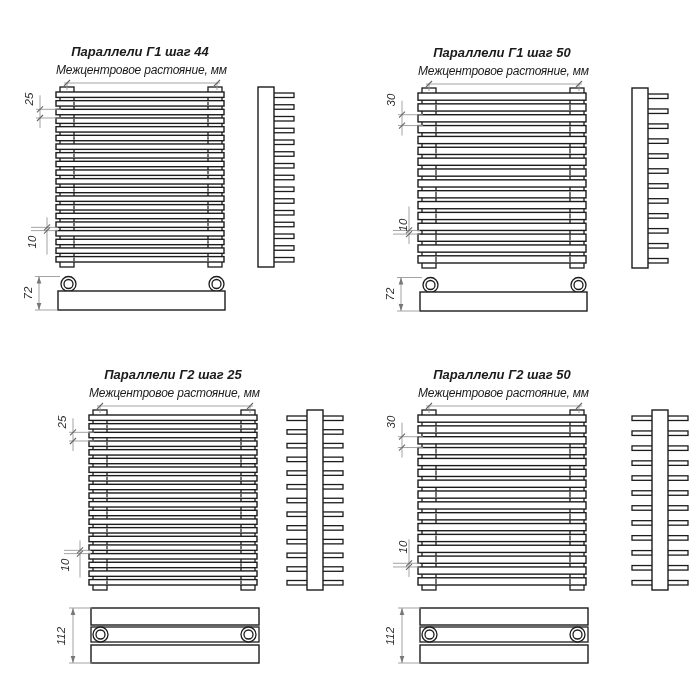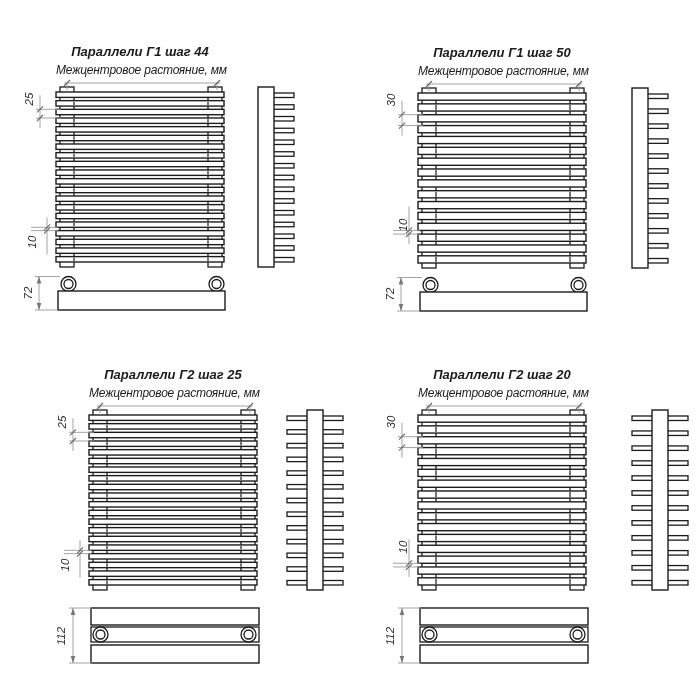--- a/index.html
+++ b/index.html
@@ -458,20 +458,20 @@
           <circle cx="215.5" cy="311.5" r="4.5" class="ol2"></circle>
         </g>
         <g>
           <line x1="36" y1="285" x2="59" y2="285" class="dim"></line>
           <line x1="36" y1="340" x2="59" y2="340" class="dim"></line>
           <line x1="40" y1="285" x2="40" y2="340" class="dim"></line>
           <polygon points="40,285 37.7,292 42.3,292" class="arr"></polygon>
           <polygon points="40,340 37.7,333 42.3,333" class="arr"></polygon>
         </g>
       </svg>
-    <div class="title">Параллели Г2 шаг 20</div>
+    <div class="title">Параллели Г2 шаг 50</div>
     <div class="subtitle">Межцентровое растояние, мм</div>
     <div class="dim-label step-label">30</div>
     <div class="dim-label gap-label">10</div>
     <div class="dim-label height-label">112</div>
   </section>
 
 </div>
 
 </body></html>

